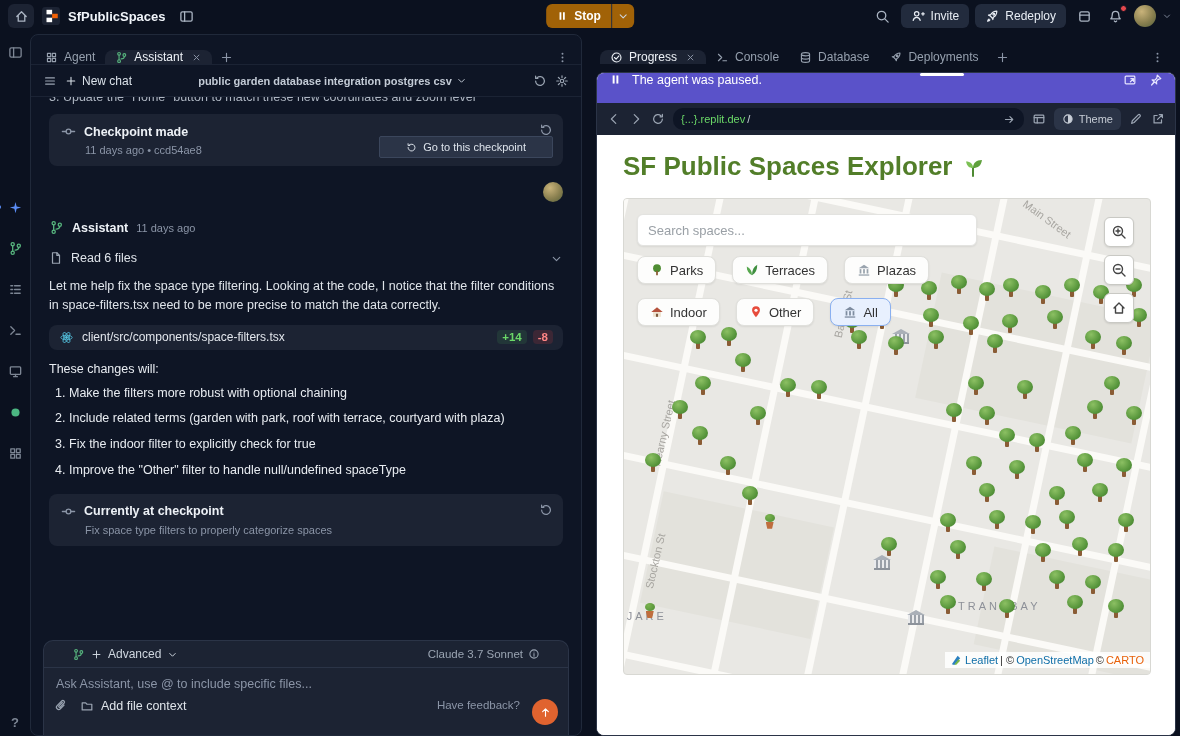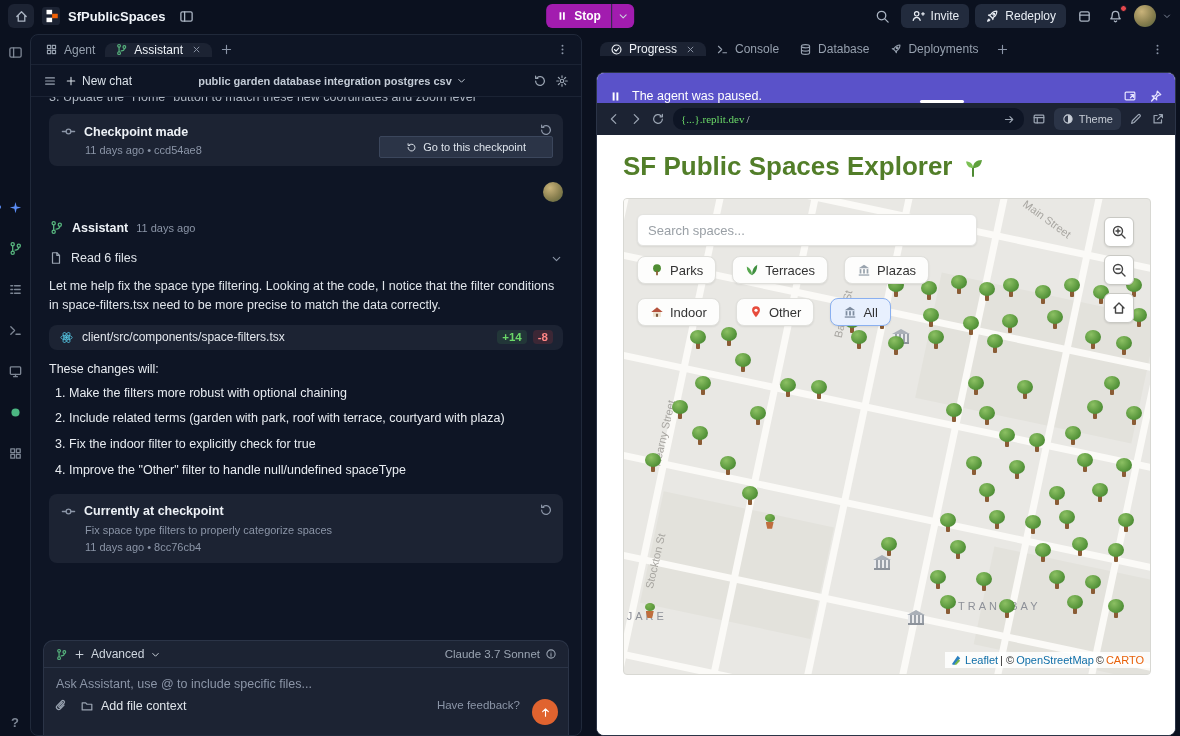--- a/index.html
+++ b/index.html
@@ -6,21 +6,21 @@
   html,body{width:1180px;height:736px;overflow:hidden}
   body{background:#0b111f;color:#f5f9fc;font-family:"Liberation Sans",sans-serif;font-size:13px}
   .app{width:1180px;height:736px;display:flex;flex-direction:column}
   svg.i{stroke:currentColor;fill:none;stroke-width:1.4;stroke-linecap:round;stroke-linejoin:round;flex:none;display:block}
 
   
   .topbar{height:32px;display:flex;align-items:center;padding:0 8px;gap:8px;position:relative}
   .tb-btn{display:flex;align-items:center;justify-content:center;color:#aab4c2;border-radius:6px;height:24px;padding:0 5px;cursor:pointer}
   .home-btn{background:#1c2333;width:26px}
   .repl-name{font-weight:bold;font-size:13px;color:#f0f4f9}
-  .stop-wrap{position:absolute;left:50%;top:50%;transform:translate(-50%,-50%);display:flex;background:#a21caf;border-radius:6px;overflow:hidden;height:24px}
+  .stop-wrap{position:absolute;left:50%;top:50%;transform:translate(-50%,-50%);display:flex;background:#a16207;border-radius:6px;overflow:hidden;height:24px}
   .stop-main{display:flex;align-items:center;gap:6px;padding:0 10px;font-size:12px;font-weight:bold;color:#fff}
   .stop-chev{display:flex;align-items:center;padding:0 5px;border-left:1px solid #262e40;color:#cdd4de}
   .tb-right{margin-left:auto;display:flex;align-items:center;gap:6px}
   .pill-btn{display:flex;align-items:center;gap:6px;background:#222b3d;border-radius:6px;height:24px;padding:0 10px;font-size:12px;color:#e8edf4;cursor:pointer}
   .bell{position:relative}
   .bell .badge{position:absolute;top:1px;right:1px;width:7px;height:7px;border-radius:50%;background:#e5484d;border:1px solid #0b111f}
   .avatar{width:22px;height:22px;border-radius:50%;background:radial-gradient(circle at 35% 30%,#c9b37a,#8a8050 55%,#54603a);flex:none}
 
   
   .main{flex:1;display:flex;min-height:0}
@@ -28,21 +28,21 @@
   .rail-btn{width:24px;height:24px;display:flex;align-items:center;justify-content:center;color:#7d8694;cursor:pointer;position:relative}
   .rail-cluster{margin:auto 0;display:flex;flex-direction:column;gap:17px;align-items:center}
   .rail-dot{position:absolute;left:-6px;top:9px;width:4px;height:4px;border-radius:50%;background:#5b8ef7}
   .rail-help{color:#7d8694;font-weight:bold;font-size:13px;margin-top:auto}
 
   .pane{background:#0e1525;border:1px solid #20293a;border-radius:8px;display:flex;flex-direction:column;min-height:0}
   .left-pane{width:552px;margin:2px 0 0 0}
   .right-col{flex:1;margin:2px 4px 0 14px;display:flex;flex-direction:column;min-width:0}
 
   
-  .tabbar{height:30px;display:flex;align-items:center;padding:0 4px;border-bottom:1px solid #1b2334;flex:none}
+  .tabbar{height:30px;display:flex;align-items:flex-end;padding:0 4px;border-bottom:1px solid #1b2334;flex:none}
   .tab{display:flex;align-items:center;gap:6px;padding:0 10px;font-size:12px;color:#96a0ae;cursor:pointer;border-radius:8px 8px 0 0}
   .tab.active{background:#1c2333;color:#eef2f7}
   .tab .x{color:#8b95a7;margin-left:2px}
   .tab-plus{display:flex;align-items:center;padding:0 8px;color:#8b95a7;cursor:pointer}
   .tab-kebab{margin-left:auto;display:flex;align-items:center;padding:0 8px;color:#8b95a7;cursor:pointer}
 
   
   .chat-toolbar{height:32px;display:flex;align-items:center;gap:8px;padding:0 12px;border-bottom:1px solid #1b2334;flex:none;background:#0e1525;z-index:3}
   .newchat{display:flex;align-items:center;gap:5px;font-size:12px;color:#dbe2ea;cursor:pointer}
   .thread-title{flex:1;display:flex;align-items:center;justify-content:center;gap:4px;font-size:11px;font-weight:bold;color:#c3cbd6;min-width:0;cursor:pointer}
@@ -70,37 +70,37 @@
   .file-path{font-size:12px;color:#e2e6ec}
   .diffs{margin-left:auto;display:flex;gap:6px;font-size:11.5px;font-weight:bold}
   .add{color:#6bd968;background:rgba(80,200,100,.12);padding:1px 5px;border-radius:4px}
   .del{color:#ff8585;background:rgba(230,60,70,.16);padding:1px 5px;border-radius:4px}
   .intro{font-size:12.5px;color:#e8ecf1;margin-top:12px}
   ol.changes{margin:8px 0 0 0;padding-left:20px}
   ol.changes li{font-size:12.5px;line-height:1.5;color:#e8ecf1;margin:7px 0}
 
   
   .composer{flex:none;margin:8px 12px 0;background:#1c2333;border:1px solid #2b3447;border-bottom:none;border-radius:10px 10px 0 0}
-  .adv-row{display:flex;align-items:center;gap:6px;padding:6px 11px;border-bottom:1px solid #2b3447;color:#cfd6df;font-size:12px}
+  .adv-row{display:flex;align-items:center;gap:6px;padding:6px 28px;border-bottom:1px solid #2b3447;color:#cfd6df;font-size:12px}
   .adv-right{margin-left:auto;display:flex;align-items:center;gap:5px;color:#9aa4b2;font-size:11.5px}
   .input-row{padding:8px 12px 2px}
   .input-row input{width:100%;background:transparent;border:none;outline:none;color:#e8ecf1;font-size:12.5px;font-family:"Liberation Sans",sans-serif}
   .input-row input::placeholder{color:#8b95a7}
   .comp-bottom{display:flex;align-items:flex-start;gap:12px;padding:6px 10px 10px;color:#cfd6df}
   .addfile{display:flex;align-items:center;gap:7px;font-size:12.5px;color:#dfe4ea;cursor:pointer}
   .feedback{margin-left:auto;font-size:11.5px;color:#8b95a7;cursor:pointer}
   .send-btn{width:26px;height:26px;border-radius:50%;background:#e0632f;display:flex;align-items:center;justify-content:center;color:#fff;cursor:pointer}
 
   
   .right-inner{flex:1;margin-top:8px;border:1px solid #2b3447;border-radius:8px;overflow:hidden;display:flex;flex-direction:column;min-height:0;background:#fff}
-  .banner{height:30px;flex:none;background:#5a52c9;display:flex;align-items:flex-end;gap:10px;padding:0 12px;color:#fff;font-size:12.5px}
+  .banner{height:30px;flex:none;background:#5a52c9;display:flex;align-items:flex-start;gap:10px;padding:0 12px;color:#fff;font-size:12.5px}
   .banner .dash{width:44px;height:3px;background:#fff;border-radius:2px;margin-left:auto}
   .banner-icons{margin-left:auto;display:flex;gap:12px;color:#e6e4ff}
   .browser{height:32px;flex:none;background:#1c2333;display:flex;align-items:center;gap:8px;padding:0 10px;color:#9aa4b2}
-  .url-pill{flex:1;height:22px;background:#0e1525;border-radius:10px;display:flex;align-items:center;gap:2px;padding:0 8px;font-family:Liberation Serif, serif;font-size:11px;min-width:0}
+  .url-pill{flex:1;height:22px;background:#0e1525;border-radius:10px;display:flex;align-items:center;gap:2px;padding:0 8px;font-family:Liberation Sans, sans-serif;font-size:11px;min-width:0}
   .host{color:#6bd968;white-space:nowrap}
   .upath{color:#c7cdd6}
   .go{margin-left:auto;color:#9aa4b2}
   .theme-btn{display:flex;align-items:center;gap:5px;background:#2b3447;border-radius:6px;height:22px;padding:0 8px;font-size:11px;color:#c7cdd6;cursor:pointer}
 
   
   .webview{flex:1;background:#fff;color:#1a1a1a;padding:14px 24px 0 26px;min-height:0;position:relative}
   .wv-title{display:flex;align-items:center;gap:9px;color:#527e29;font-size:26px;font-weight:bold;margin:2px 0 16px;font-family:"Liberation Sans",sans-serif}
   .map-card{position:relative;height:477px;border:1px solid #d8d8d3;border-radius:4px;background:#e9e8e4;overflow:hidden}
   .streets{position:absolute;inset:-25%;z-index:1}
@@ -419,21 +419,20 @@
                 <path d="M1.5 8h4M10.5 8h4"></path>
               </svg>
             <span>Currently at checkpoint</span>
           </div>
           <div class="cp-cloud">
             <svg class="i" width="14" height="14" viewBox="0 0 16 16">
                 <path d="M3 8a5 5 0 1 0 1.5-3.5M3 2.5V5h2.5"></path>
               </svg>
           </div>
           <div class="cp-desc">Fix space type filters to properly categorize spaces</div>
-          <div class="cp-meta">11 days ago • 8cc76cb4</div>
         </div>
       </div>
 
       <div class="composer">
         <div class="adv-row">
           <svg class="i" width="13" height="13" viewBox="0 0 16 16" style="color:#57b57e">
               <circle cx="5" cy="3.5" r="1.7"></circle>
               <circle cx="5" cy="12.5" r="1.7"></circle>
               <circle cx="11.5" cy="5" r="1.7"></circle>
               <path d="M5 5.2v5.6M11.5 6.7c0 2.5-2 3-4 3"></path>

